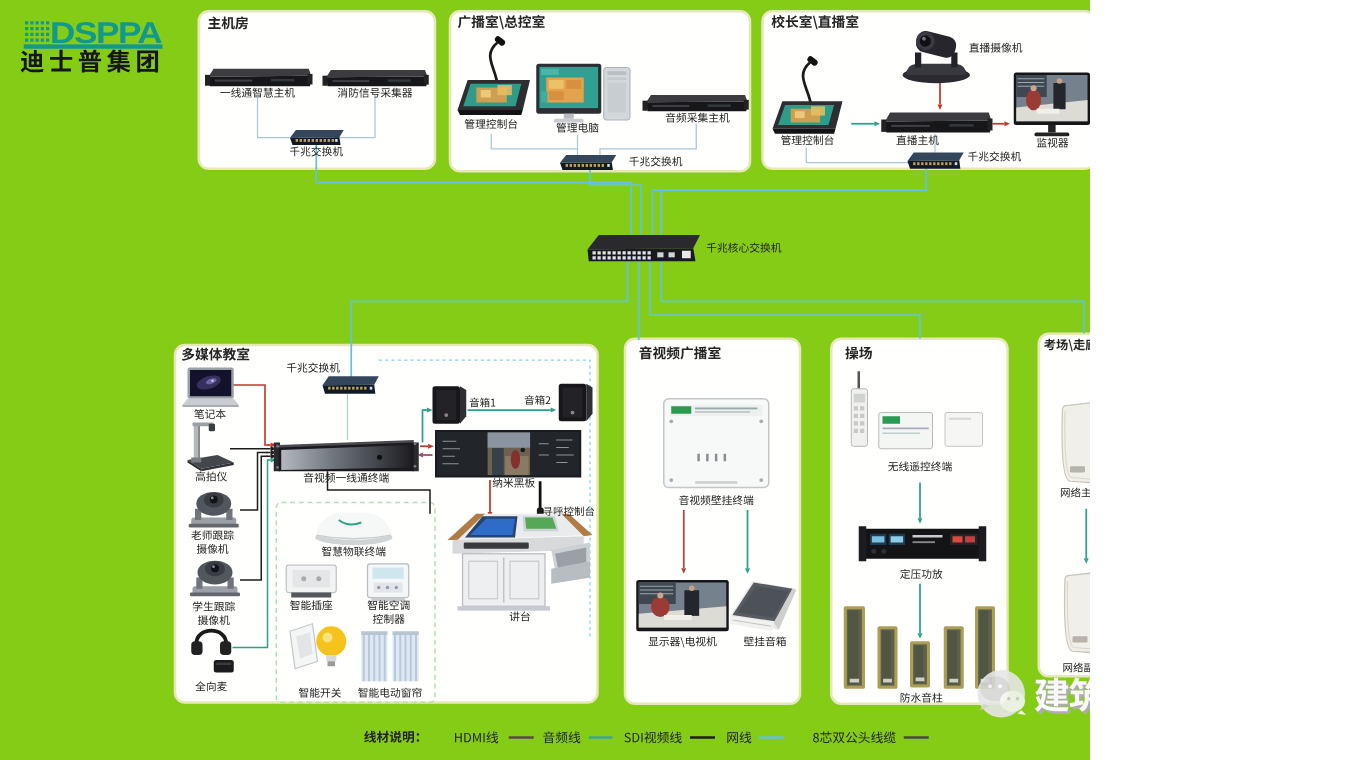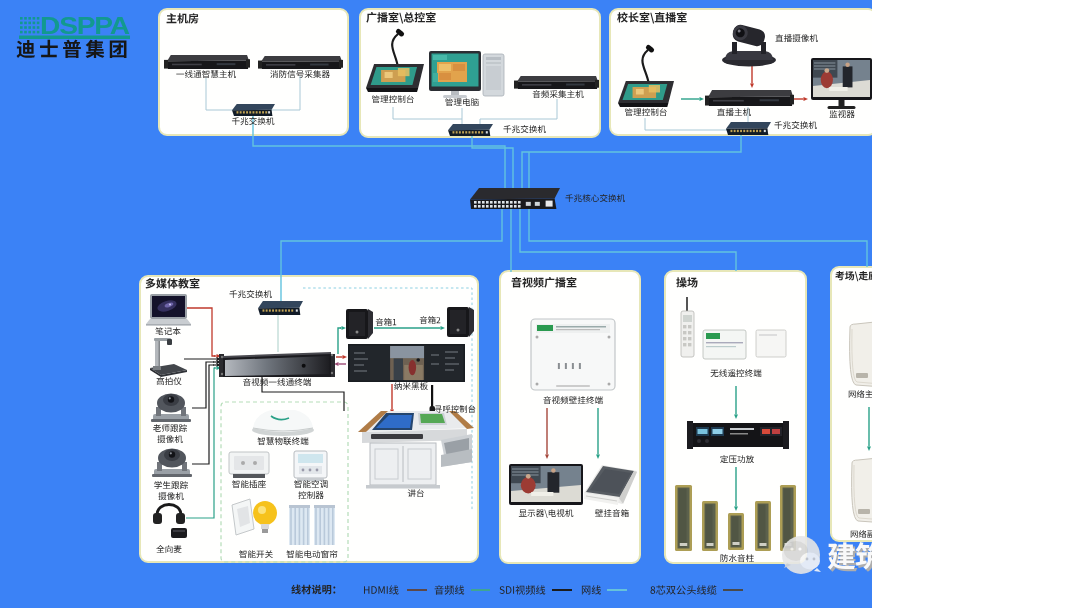--- a/index.html
+++ b/index.html
@@ -1,12 +1,12 @@
 <!DOCTYPE html>
-<html><head><meta charset="utf-8"><style>html,body{margin:0;padding:0;background:#ffffff;}#wrap{position:relative;width:872px;height:608px;overflow:hidden;background:#3b82f6;font-family:"Liberation Sans",sans-serif;}</style></head><body>
+<html><head><meta charset="utf-8"><style>html,body{margin:0;padding:0;background:#ffffff;}#wrap{position:relative;width:872px;height:608px;overflow:hidden;background:#84cc16;font-family:"Liberation Sans",sans-serif;}</style></head><body>
 <div id="wrap">
     <svg width="1080" height="608" viewBox="0 0 1080 608" style="position:absolute;left:0;top:0">
       <defs>
         <g id="g4e3bb" transform="scale(1,-1)">
           <path d="M345 782C394 748 452 701 494 661H95V543H434V369H148V253H434V60H52V-58H952V60H566V253H855V369H566V543H902V661H585L638 699C595 746 509 810 444 851Z"></path>
         </g>
         <g id="g673ab" transform="scale(1,-1)">
           <path d="M488 792V468C488 317 476 121 343 -11C370 -26 417 -66 436 -88C581 57 604 298 604 468V679H729V78C729 -8 737 -32 756 -52C773 -70 802 -79 826 -79C842 -79 865 -79 882 -79C905 -79 928 -74 944 -61C961 -48 971 -29 977 1C983 30 987 101 988 155C959 165 925 184 902 203C902 143 900 95 899 73C897 51 896 42 892 37C889 33 884 31 879 31C874 31 867 31 862 31C858 31 854 33 851 37C848 41 848 55 848 82V792ZM193 850V643H45V530H178C146 409 86 275 20 195C39 165 66 116 77 83C121 139 161 221 193 311V-89H308V330C337 285 366 237 382 205L450 302C430 328 342 434 308 470V530H438V643H308V850Z"></path>
         </g>
         <g id="g623fb" transform="scale(1,-1)">

